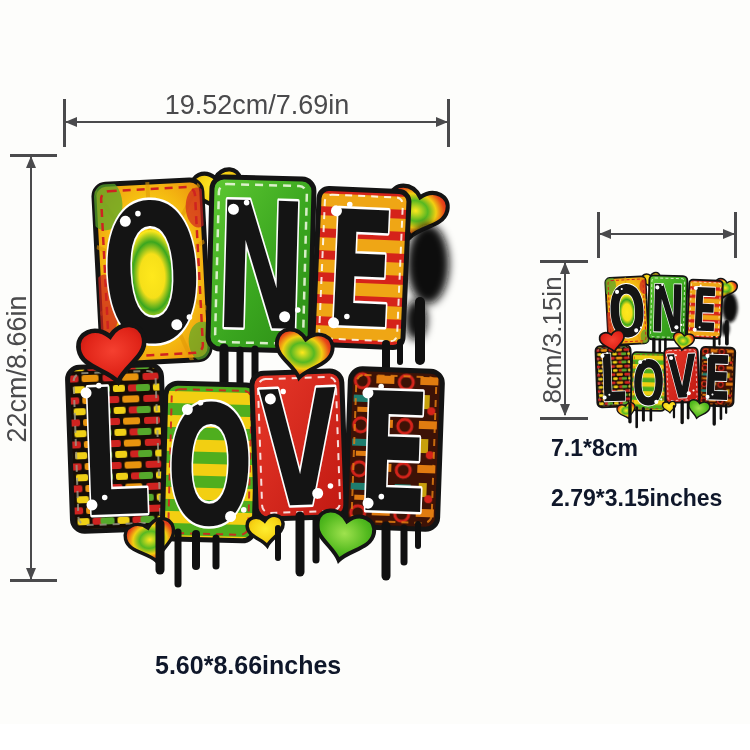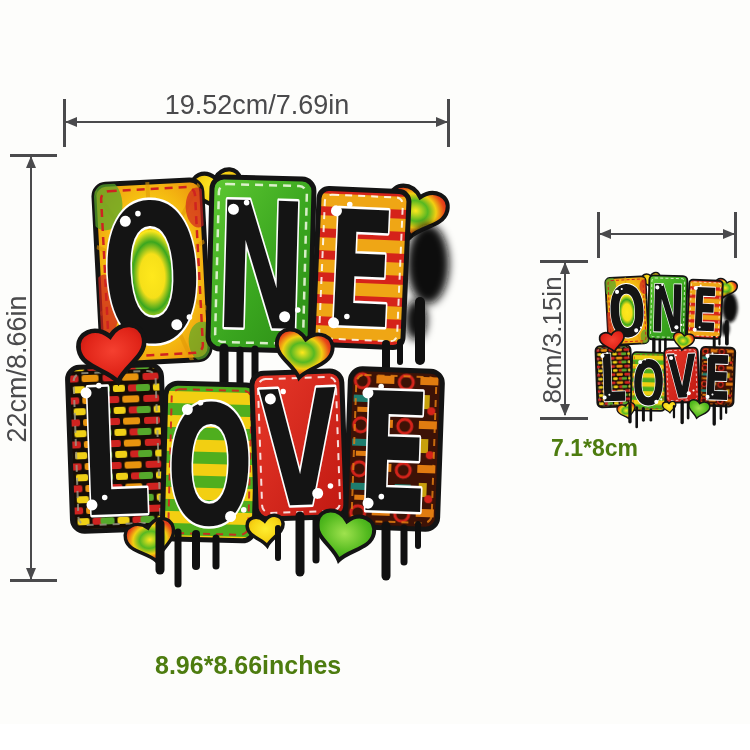--- a/index.html
+++ b/index.html
@@ -21,21 +21,21 @@
   .vline{position:absolute; width:2px; background:#4a4a4c;}
   .vline::before{content:""; position:absolute; top:-1px; left:-4px;
     border-left:5px solid transparent; border-right:5px solid transparent;
     border-bottom:12px solid #4a4a4c;}
   .vline::after{content:""; position:absolute; bottom:-1px; left:-4px;
     border-left:5px solid transparent; border-right:5px solid transparent;
     border-top:12px solid #4a4a4c;}
   .dim-label{position:absolute; color:#4a4a4c; font-size:27px; text-align:center; white-space:nowrap;}
   .dim-label.small{font-size:26px;}
   .rot{transform:rotate(-90deg);}
-  .size-text{position:absolute; color:#4d7c0f; font-weight:bold; white-space:pre-line; line-height:27px; font-size:25px;}
+  .size-text{position:absolute; color:#0f172a; font-weight:bold; white-space:pre-line; line-height:27px; font-size:25px;}
   .size-text.small{font-size:23px; line-height:25px;}
   .art{position:absolute;}
 </style>
 </head>
 <body>
 
 <div class="canvas">
 
   <svg width="0" height="0" style="position:absolute" aria-hidden="true">
     <defs>
@@ -275,18 +275,18 @@
   <div class="cap-v" style="left:597px; top:212px; height:46px"></div>
   <div class="cap-v" style="left:734px; top:212px; height:46px"></div>
   <div class="hline" style="left:600px; top:233px; width:134px"></div>
 
   <div class="cap-h" style="left:540px; top:260px; width:48px"></div>
   <div class="cap-h" style="left:540px; top:417px; width:48px"></div>
   <div class="vline" style="left:564px; top:263px; height:152px"></div>
   <div class="dim-label small rot" style="left:362px; top:325px; width:380px; height:30px">8cm/3.15in</div>
 
   <div class="size-text" style="left:155px; top:598px"><br>
-    <span>8.96*8.66inches</span></div>
+    <span>5.60*8.66inches</span></div>
 
   <div class="size-text small" style="left:551px; top:436px"><span>7.1*8cm</span><br>
-    </div>
+    <span>2.79*3.15inches</span></div>
 
 </div>
 
 </body></html>

